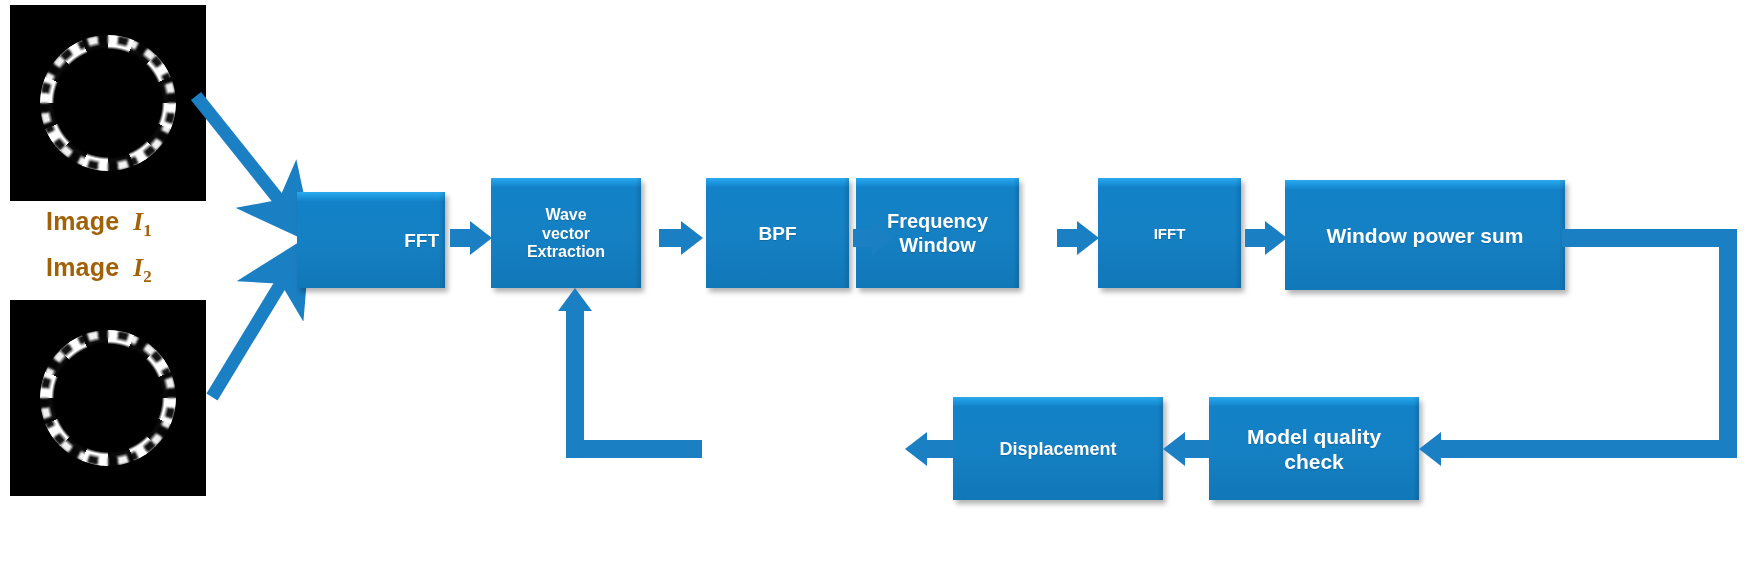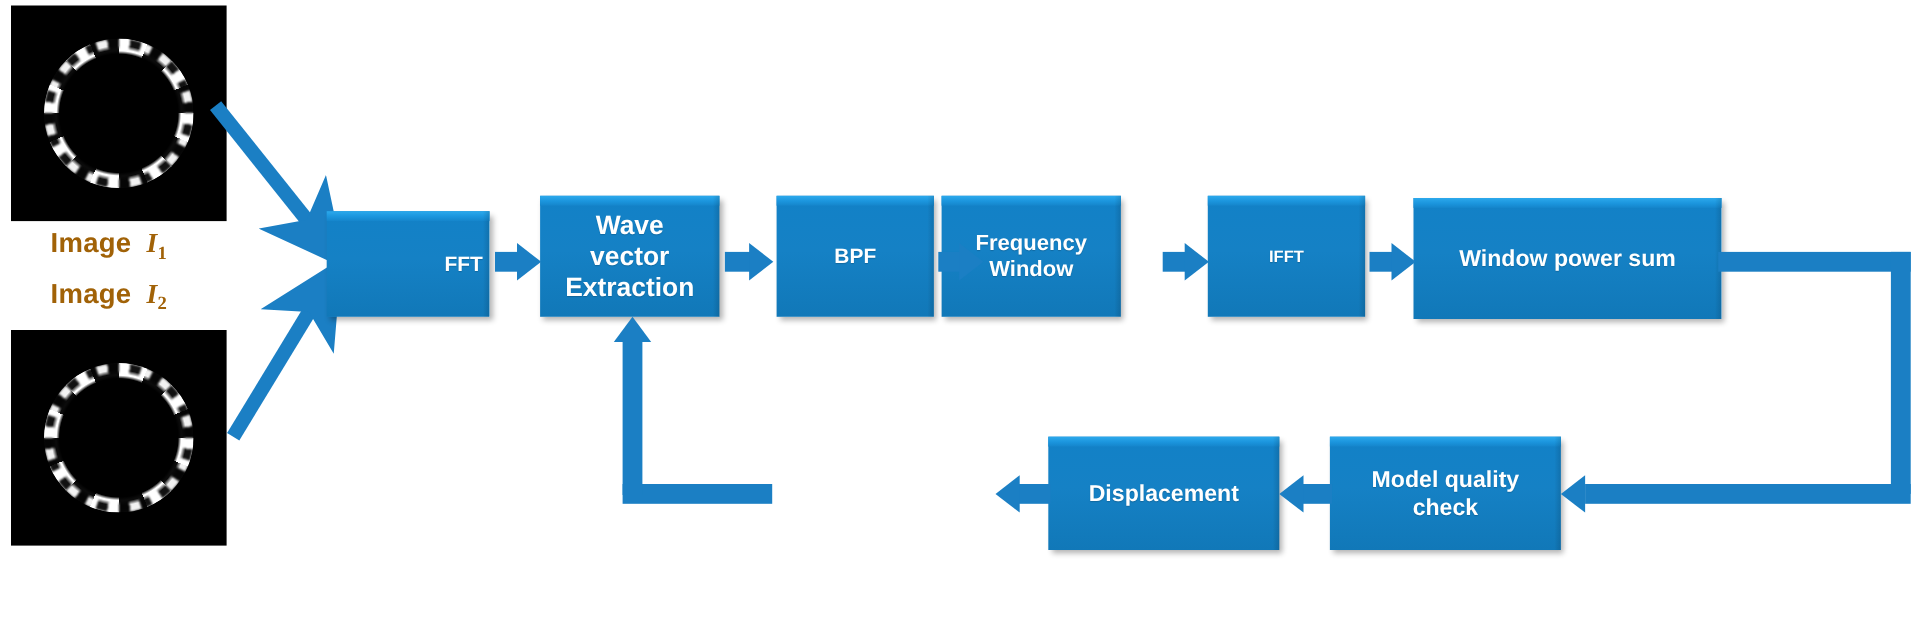--- a/index.html
+++ b/index.html
@@ -205,21 +205,21 @@
 
   <div class="box" style="left:297px; top:192px; width:148px; height:96px; font-size:19px;justify-content:flex-end;">
     <span>FFT</span>
   </div>
 
   <div class="arrow-h right" style="left:450px; top:238px; width:40px;">
     <div class="shaft" style="width:22px;"></div>
     <div class="head" style="left:20px;"></div>
   </div>
 
-  <div class="box" style="left:491px; top:178px; width:163px; height:110px; font-size:24px;">
+  <div class="box" style="left:491px; top:178px; width:150px; height:110px; font-size:16px;">
     <span>Wave<br>vector<br>Extraction</span>
   </div>
 
   <div class="arrow-h right" style="left:659px; top:238px; width:45px;">
     <div class="shaft" style="width:24px;"></div>
     <div class="head" style="left:22px;"></div>
   </div>
 
   <div class="box" style="left:706px; top:178px; width:143px; height:110px; font-size:19px;">
     <span>BPF</span>
@@ -261,21 +261,21 @@
 
   <div class="box" style="left:1209px; top:397px; width:210px; height:103px; font-size:21px;">
     <span>Model quality<br>check</span>
   </div>
 
   <div class="arrow-h left" style="left:1163px; top:449px; width:48px;">
     <div class="shaft" style="left:21px; width:27px;"></div>
     <div class="head" style="left:0;"></div>
   </div>
 
-  <div class="box" style="left:953px; top:397px; width:210px; height:103px; font-size:21px;">
+  <div class="box" style="left:953px; top:397px; width:210px; height:103px; font-size:18px;">
     <span>Displacement</span>
   </div>
 
   <div class="arrow-h left" style="left:905px; top:449px; width:50px;">
     <div class="shaft" style="left:21px; width:29px;"></div>
     <div class="head" style="left:0;"></div>
   </div>
 
 
   <div class="line" style="left:566px; top:440px; width:136px; height:18px;"></div>

